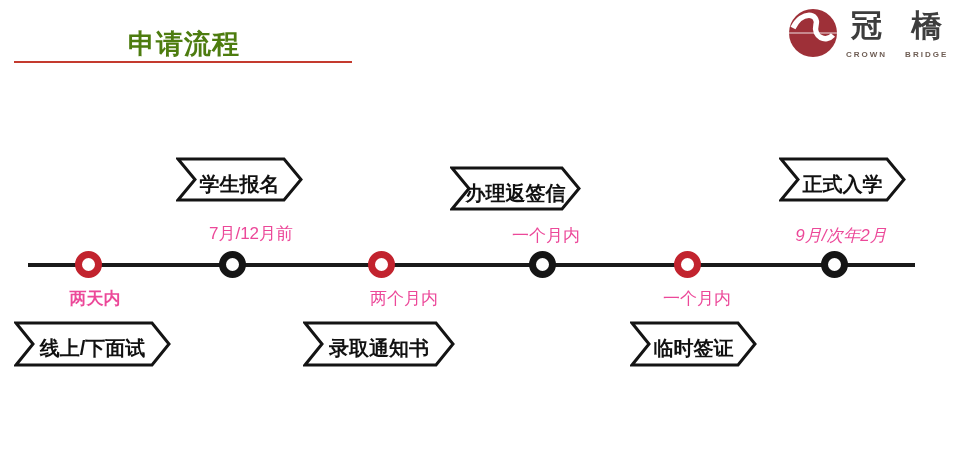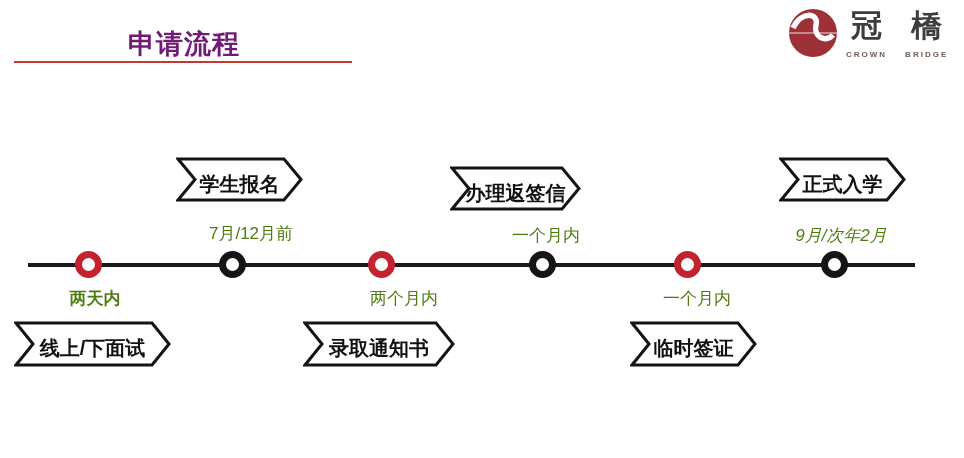--- a/index.html
+++ b/index.html
@@ -7,21 +7,21 @@
   body {
     position:relative;
     width:964px; height:458px;
     background:#ffffff;
     font-family:"Liberation Sans","DejaVu Sans",sans-serif;
     overflow:hidden;
   }
   
   .slide-title {
     position:absolute; left:128px; top:26px;
-    font-size:27px; font-weight:bold; color:#701a75;
+    font-size:27px; font-weight:bold; color:#4d7c0f;
     letter-spacing:1px; white-space:nowrap;
   }
   .title-underline {
     position:absolute; left:14px; top:61px;
     width:338px; height:2px; background:#c43a2e;
   }
   .logo {
     position:absolute; left:788px; top:8px;
     display:flex; align-items:flex-start;
   }
@@ -37,21 +37,21 @@
   }
   .node {
     position:absolute; top:251px;
     width:27px; height:27px; border-radius:50%;
     background:#ffffff; border:7px solid #000;
   }
   .node.red   { border-color:#c2232e; }
   .node.black { border-color:#151515; }
   .duration {
     position:absolute; transform:translateX(-50%);
-    font-size:17px; color:#4d7c0f; white-space:nowrap;
+    font-size:17px; color:#ec4899; white-space:nowrap;
   }
   
   .chevron { position:absolute; }
   .chevron svg { position:absolute; inset:0; width:100%; height:100%; }
   .chevron polygon { fill:#ffffff; stroke:#141414; stroke-width:3; stroke-linejoin:miter; }
   .chevron .stage-label {
     position:absolute; inset:0;
     display:flex; align-items:center; justify-content:center;
     font-size:20px; font-weight:bold; color:#111111; white-space:nowrap;margin-top:9px;
   }

